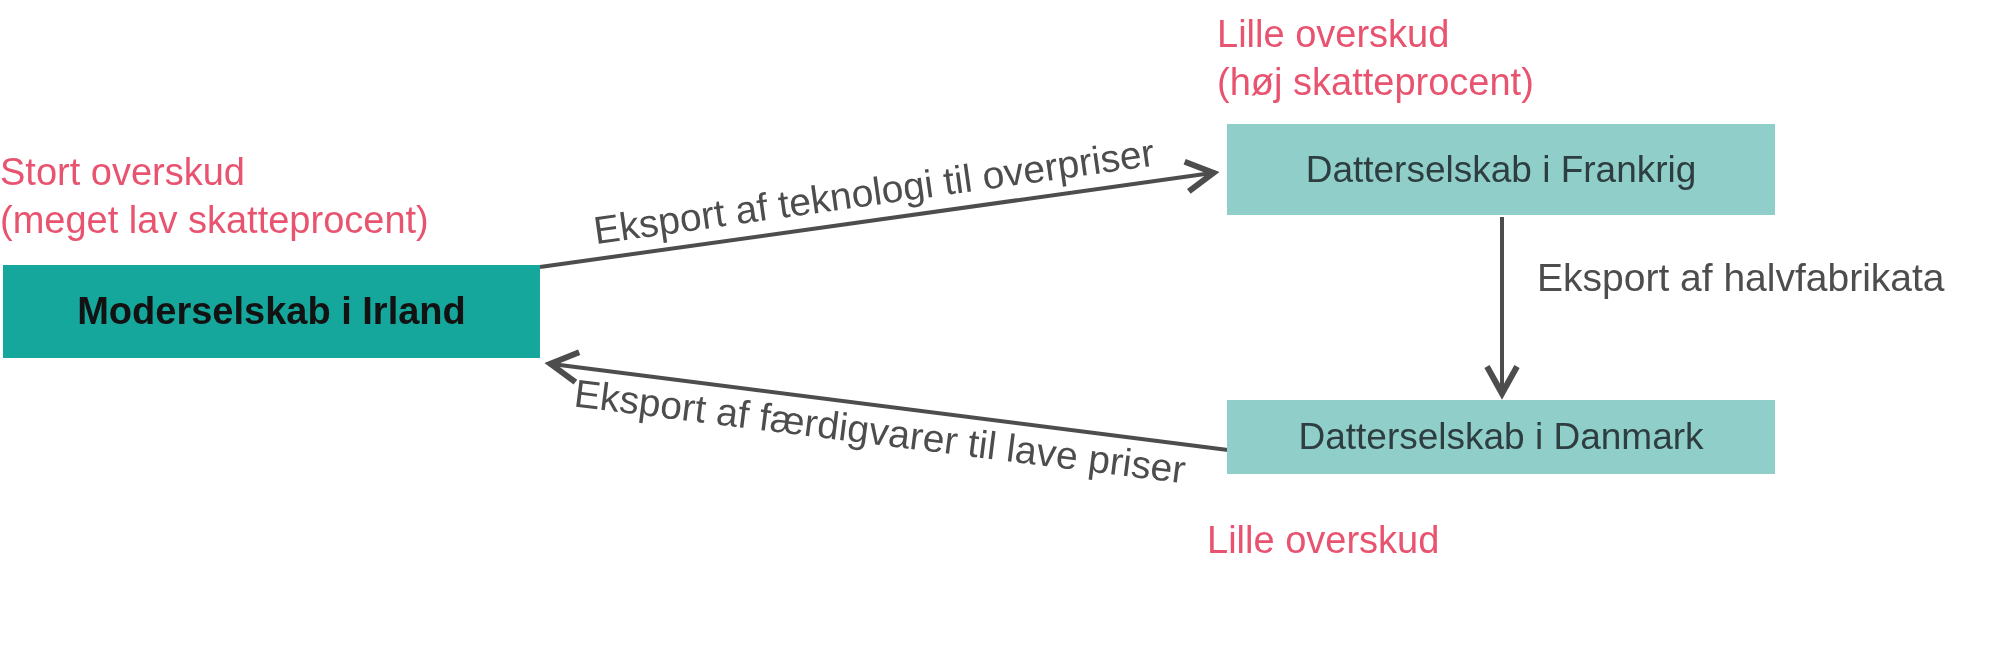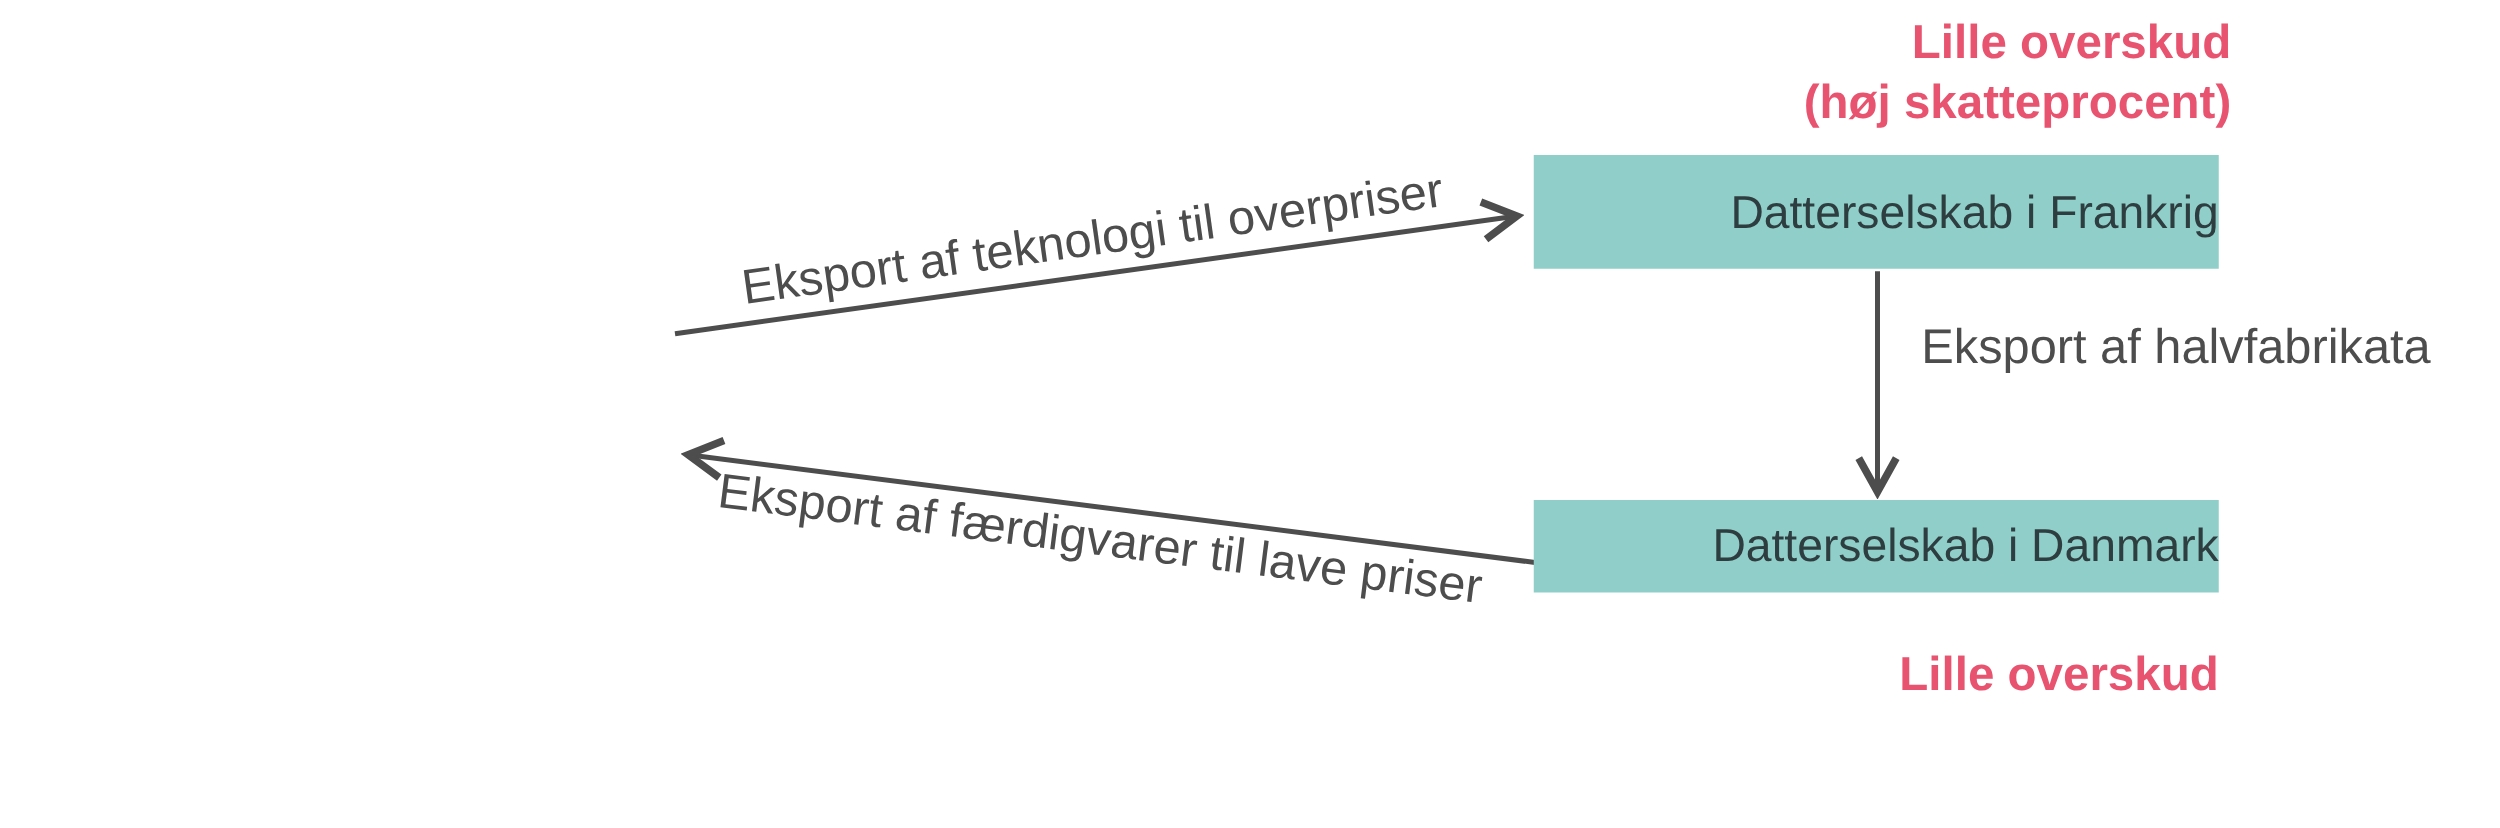--- a/index.html
+++ b/index.html
@@ -18,21 +18,21 @@
     width: 2000px;
     height: 662px;
     background: #ffffff;
     overflow: hidden;
   }
   .abs { position: absolute; }
 
   .node-box {
     display: flex;
     align-items: center;
-    justify-content: flex-end;
+    justify-content: center;
     text-align: center;
   }
   .parent-box {
     left: 3px; top: 265px; width: 537px; height: 93px;
     background: var(--parent-box);
     color: var(--parent-text);
     font-weight: bold;
     font-size: 38px;
   }
   .france-box {
@@ -43,24 +43,24 @@
   }
   .denmark-box {
     left: 1227px; top: 400px; width: 548px; height: 74px;
     background: var(--subsidiary-box);
     color: var(--subsidiary-text);
     font-size: 37px;
   }
 
   .annotation {
     color: var(--annotation);
-    font-weight: 700;
+    font-weight: 400;
     font-size: 38px;
     line-height: 48px;
-    text-align: right;
+    text-align: left;
   }
   .ann-ireland { left: 0px;    top: 148px; width: 500px; }
   .ann-france  { left: 1217px; top: 10px;  width: 568px; }
   .ann-denmark { left: 1207px; top: 516px; width: 568px; }
 
   .edge-label {
     color: var(--arrow);
     font-size: 39px;
     white-space: nowrap;
   }
@@ -93,29 +93,36 @@
     <defs>
       <marker id="headOpen" viewBox="0 0 12 12" refX="9.5" refY="6" markerWidth="9" markerHeight="9" orient="auto-start-reverse">
         <path d="M1,1 L10,6 L1,11" class="arrow-head" stroke-width="2"></path>
       </marker>
     </defs>
     <line class="arrow-line" x1="540" y1="267" x2="1212" y2="173" marker-end="url(#headOpen)"></line>
     <line class="arrow-line" x1="1502" y1="217" x2="1502" y2="392" marker-end="url(#headOpen)"></line>
     <line class="arrow-line" x1="1228" y1="450" x2="552" y2="364" marker-end="url(#headOpen)"></line>
   </svg>
 
+  <div class="abs node-box parent-box">
+    <span>Moderselskab i Irland</span>
+  </div>
 
   <div class="abs node-box france-box">
     <span>Datterselskab i Frankrig</span>
   </div>
 
   <div class="abs node-box denmark-box">
     <span>Datterselskab i Danmark</span>
   </div>
 
+  <div class="abs annotation ann-ireland">
+    <div>Stort overskud</div>
+    <div>(meget lav skatteprocent)</div>
+  </div>
 
   <div class="abs annotation ann-france">
     <div>Lille overskud</div>
     <div>(høj skatteprocent)</div>
   </div>
 
   <div class="abs annotation ann-denmark">
     <div>Lille overskud</div>
   </div>
 

